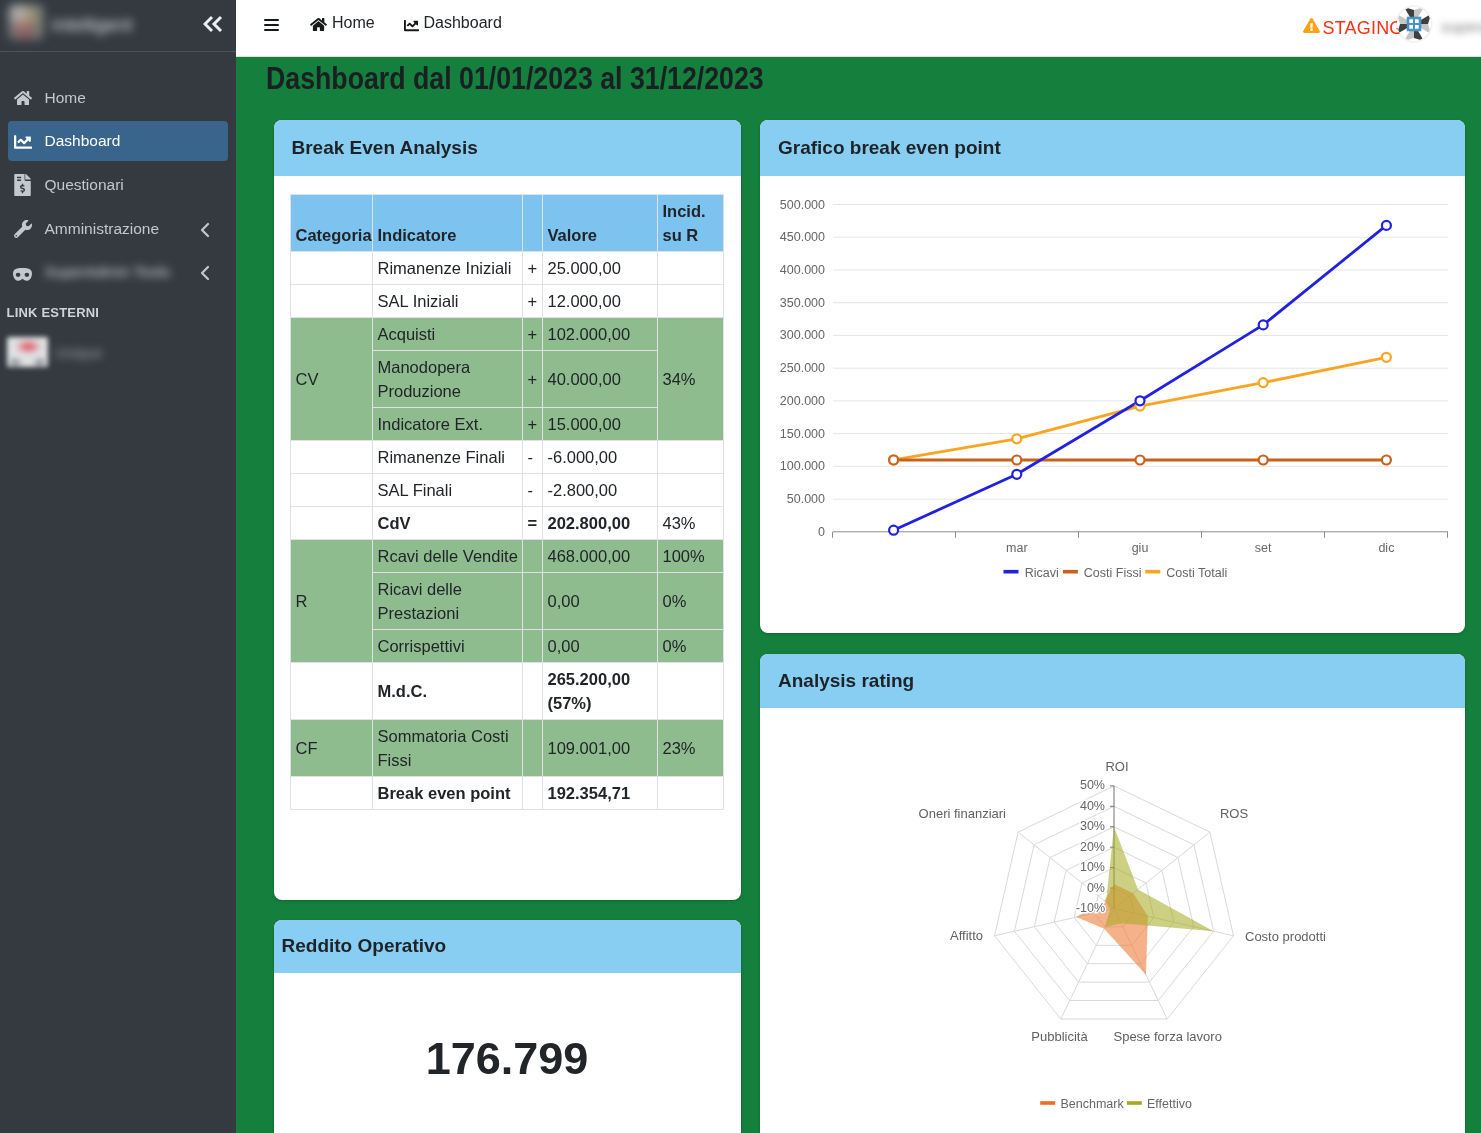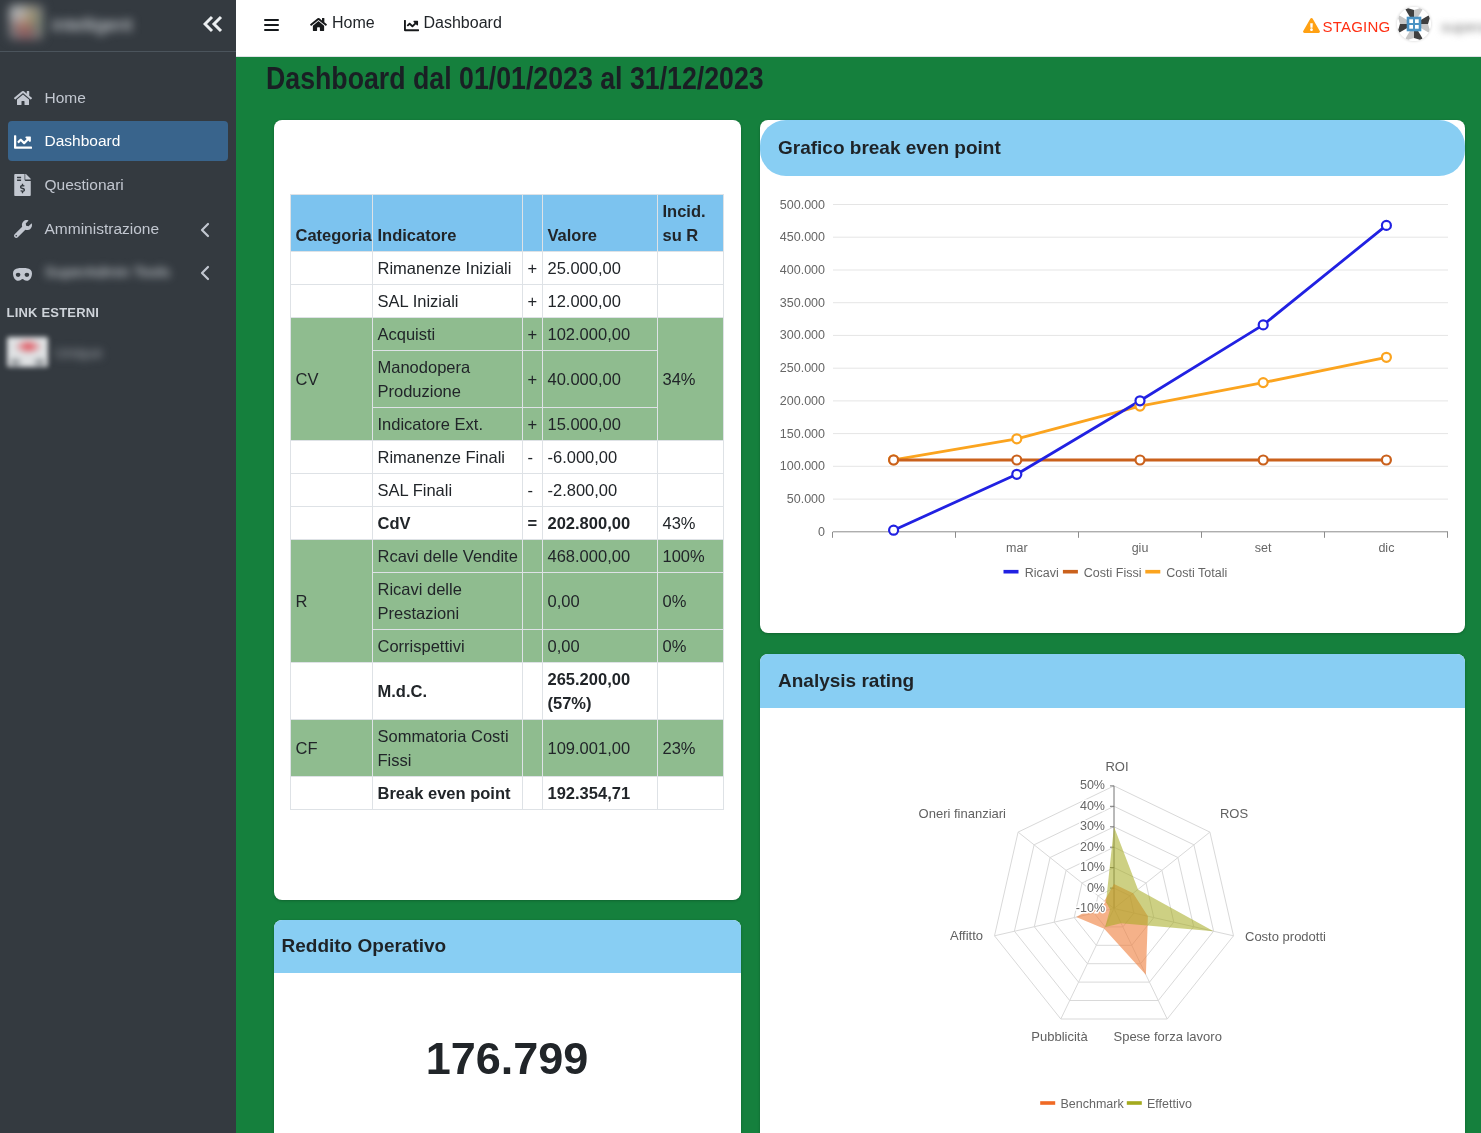--- a/index.html
+++ b/index.html
@@ -36,37 +36,37 @@
     #dfe1e3;
   filter: blur(2.5px);
 }
 #exttext { position:absolute; left:55px; top:344px; color:#9ca1a7; font-size:15px; filter:blur(4px); }
 
 
 #navbar { position:absolute; left:236px; top:0; width:1245px; height:57px; background:#fff; border-bottom:1px solid #dee2e6; }
 .navlink { position:absolute; top:0; height:56px; font-size:16px; color:#212529; }
 #hamb { left:28px; top:19px; position:absolute; }
 #hamb div { width:14.5px; height:1.9px; background:#15181b; margin-bottom:3.2px; border-radius:1px; }
-#staging { position:absolute; left:1086.5px; top:18px; font-size:15px; color:#ff2e12; letter-spacing:0.2px; }
+#staging { position:absolute; left:1086.5px; top:18px; font-size:18px; color:#ff2e12; letter-spacing:0.2px; }
 #avatar { position:absolute; left:1161px; top:7px; width:34px; height:34px; border-radius:50%; overflow:hidden; background:#fff; box-shadow:0 0 3px rgba(0,0,0,0.2); }
 #username { position:absolute; left:1205px; top:18px; width:40px; height:16px; color:#7d7d7d; font-size:15.5px; filter:blur(3.5px); white-space:nowrap; }
 
 
 #content { position:absolute; left:236px; top:57px; width:1297px; height:1076px; background:#15803d; }
 h1.pagetitle { position:absolute; left:30px; top:4px; font-size:31px; font-weight:bold; color:#1a1f24; transform:scaleX(0.862); transform-origin:left top; white-space:nowrap; }
 
 .card { position:absolute; background:#fff; border-radius:8px; box-shadow:0 0 1px rgba(0,0,0,.125), 0 1px 3px rgba(0,0,0,.2); overflow:hidden; }
 .card-header { background:#88cef3; font-weight:bold; font-size:19px; color:#1e2327; padding-left:18px; display:flex; align-items:center; }
 
 #card-bea { left:37.5px; top:63px; width:467px; height:780px; }
 #card-bea .card-header { height:56px; }
 #card-reddito { left:37.5px; top:862.5px; width:467px; height:320px; }
 #card-reddito .card-header { height:53px;padding-left:8px; }
 #card-grafico { left:524px; top:63px; width:705px; height:513px; }
-#card-grafico .card-header { height:56px;border-radius:26px; }
+#card-grafico .card-header { height:56px; }
 #card-rating { left:524px; top:597px; width:705px; height:490px; }
 #card-rating .card-header { height:54px; }
 
 #bignum { position:absolute; left:0; top:113px; width:467px; text-align:center; font-size:45px; font-weight:bold; color:#212529; }
 
 
 table.bea { position:absolute; left:16px; top:74px; width:434px; border-collapse:collapse; font-size:16.5px; table-layout:fixed; }
 table.bea td, table.bea th { border:1px solid #dee2e6; padding:4px 5px; vertical-align:middle; text-align:left; line-height:24px; font-weight:normal; overflow:hidden; white-space:nowrap; }
 table.bea .grn { background:#8fbc8f; }
 table.bea .hdr { background:#7cc3ef; font-weight:bold; vertical-align:bottom; }
@@ -175,20 +175,21 @@
       </g>
     </svg>
   </div>
   <div id="username">supera</div>
 </div>
 
 <div id="content">
   <h1 class="pagetitle">Dashboard dal 01/01/2023 al 31/12/2023</h1>
 
   <div class="card" id="card-bea">
+    <div class="card-header">Break Even Analysis</div>
     <table class="bea">
       <colgroup>
           <col style="width:82px">
           <col style="width:150px">
           <col style="width:20px">
           <col style="width:115px">
           <col style="width:66px">
         </colgroup>
       <tbody>
           <tr style="height:57px;">

